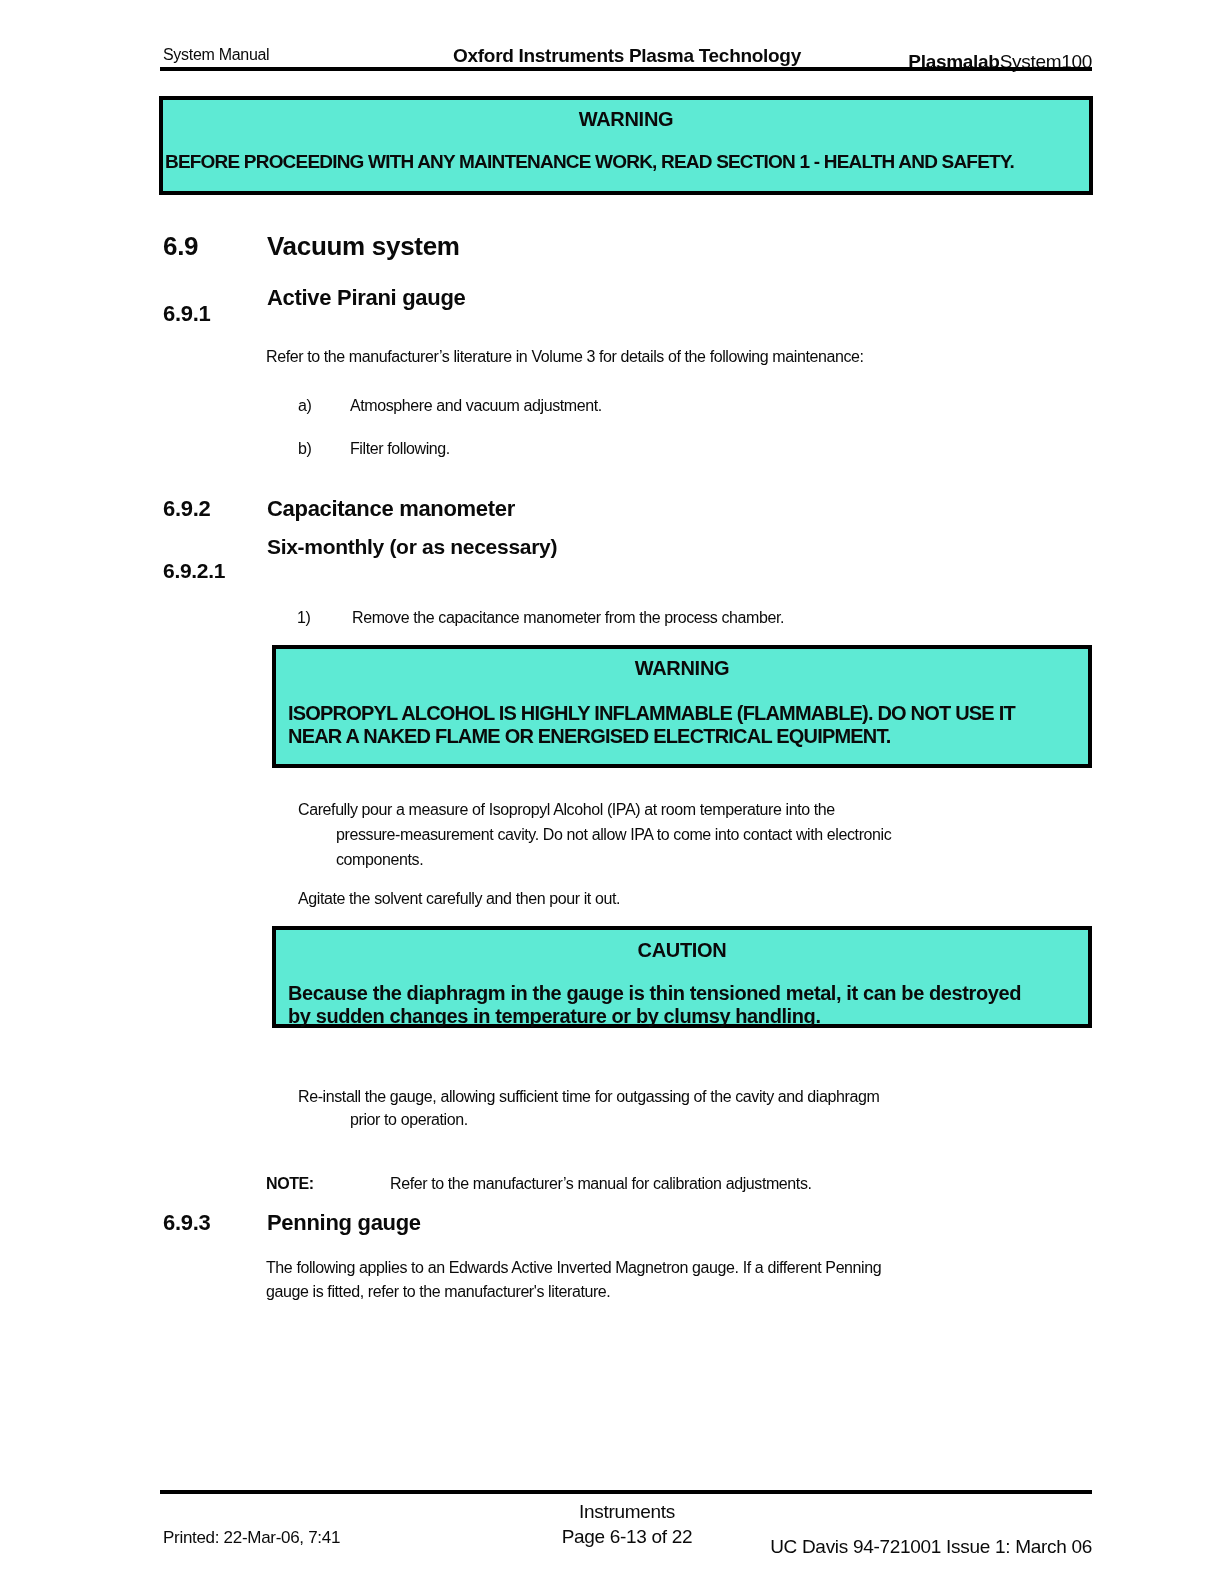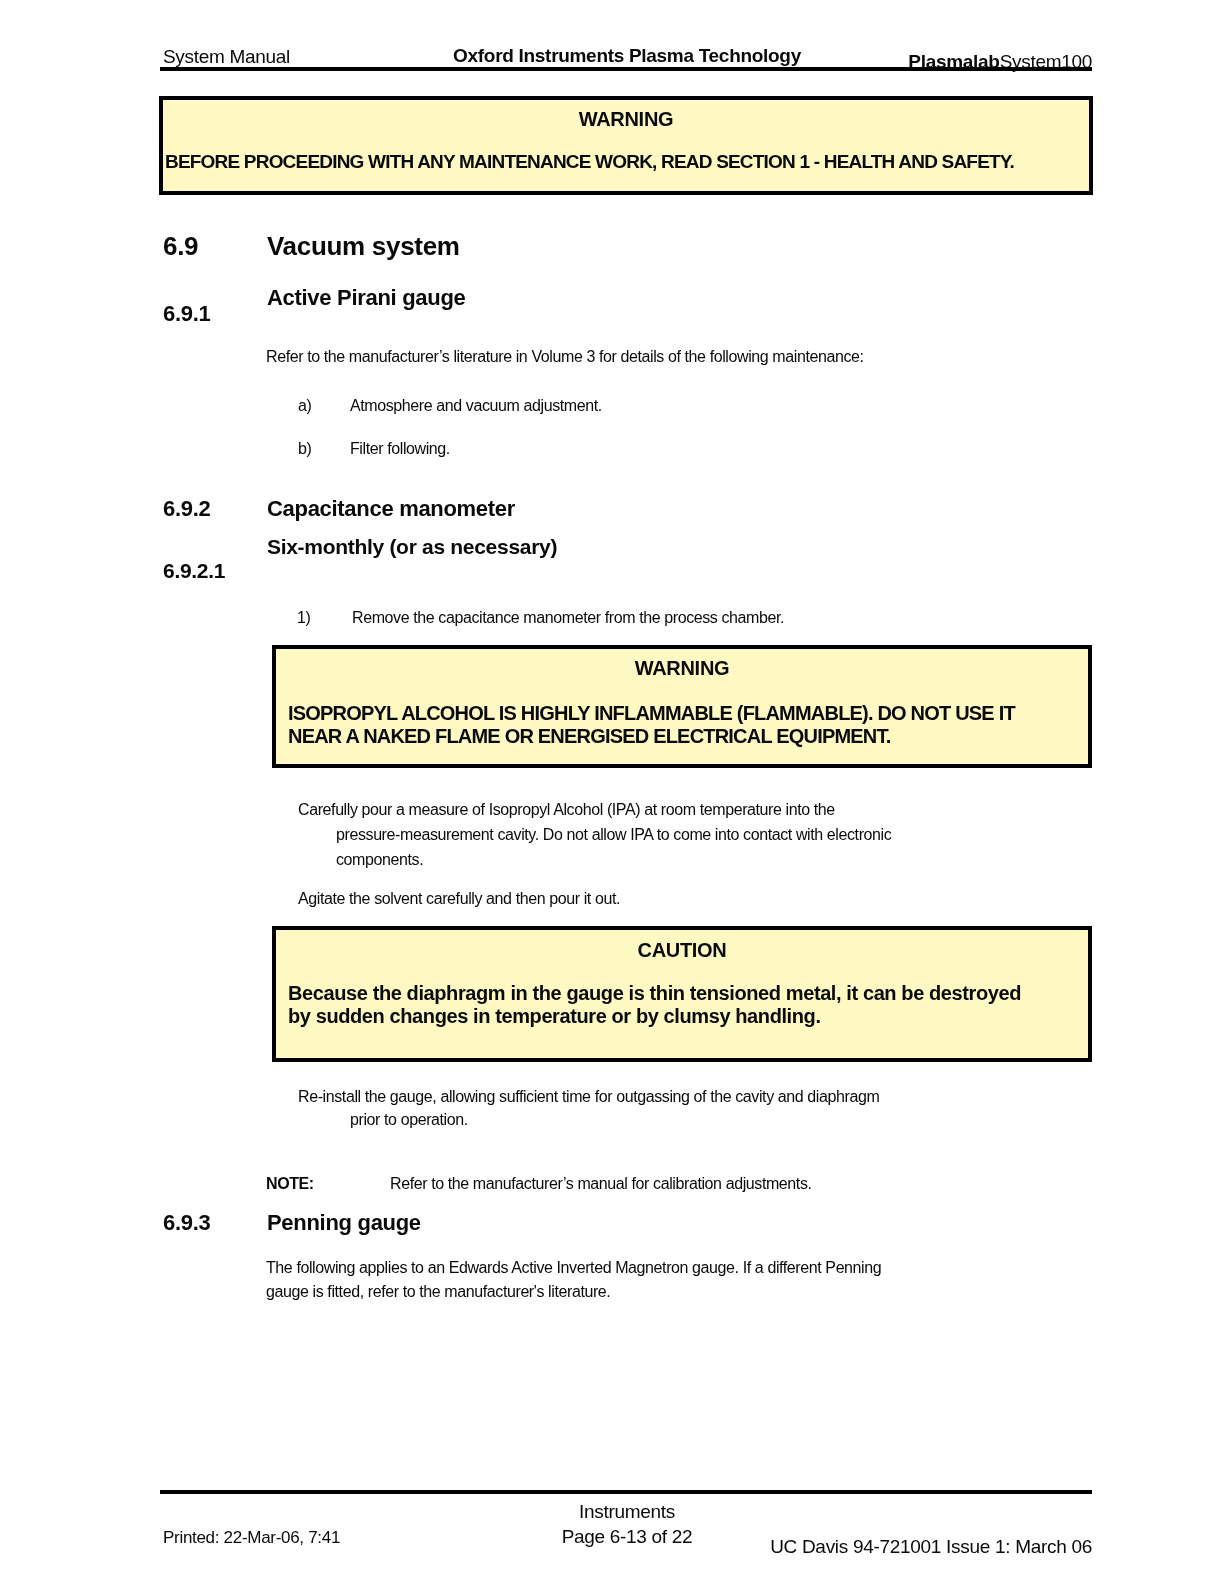--- a/index.html
+++ b/index.html
@@ -11,23 +11,23 @@
     color:#0a0a0a;
     overflow:hidden;
     margin:0 auto;
   }
   .abs{position:absolute;white-space:nowrap;}
   .body-t{font-size:16px;letter-spacing:-0.4px;line-height:25px;}
   .bold{font-weight:bold;}
   .h1{font-size:26px;font-weight:bold;letter-spacing:-0.3px;}
   .h2{font-size:22px;font-weight:bold;letter-spacing:-0.3px;}
   .h3{font-size:21px;font-weight:bold;letter-spacing:-0.3px;}
-  .hdr{font-size:19px;letter-spacing:-0.3px;}
+  .hdr{font-size:16px;letter-spacing:-0.3px;}
   .rule{position:absolute;background:#000;}
-  .wbox{position:absolute;border:4px solid #000;box-sizing:border-box;background:#fef9c3;}
+  .wbox{position:absolute;border:4px solid #000;box-sizing:border-box;background:#5eead4;}
   .box-title{position:absolute;width:100%;text-align:center;font-weight:bold;font-size:20px;letter-spacing:-0.3px;}
   .box-body{position:absolute;font-weight:bold;white-space:nowrap;}
   .caps-body{font-size:19px;letter-spacing:-0.8px;line-height:23px;}
   .caps-body2{font-size:20px;letter-spacing:-0.8px;line-height:23px;}
   .caution-body{font-size:20px;letter-spacing:-0.4px;line-height:23px;}
   .ftr{font-size:19px;letter-spacing:-0.3px;}
   .ftr-sm{font-size:17px;letter-spacing:-0.3px;}
   .ctr{text-align:center;}
   .rgt{text-align:right;}
 </style>
@@ -71,21 +71,21 @@
     <div class="box-body caps-body2" style="left:12px;top:53px;">ISOPROPYL ALCOHOL IS HIGHLY INFLAMMABLE (FLAMMABLE). DO NOT USE IT</div>
     <div class="box-body caps-body2" style="left:12px;top:76px;">NEAR A NAKED FLAME OR ENERGISED ELECTRICAL EQUIPMENT.</div>
   </div>
 
   <div class="abs body-t" style="left:298px;top:797px;">Carefully pour a measure of Isopropyl Alcohol (IPA) at room temperature into the</div>
   <div class="abs body-t" style="left:336px;top:822px;">pressure-measurement cavity. Do not allow IPA to come into contact with electronic</div>
   <div class="abs body-t" style="left:336px;top:847px;">components.</div>
 
   <div class="abs body-t" style="left:298px;top:886px;">Agitate the solvent carefully and then pour it out.</div>
 
-  <div class="wbox" style="left:272px;top:926px;width:820px;height:136px;">
+  <div class="wbox" style="left:272px;top:926px;width:820px;height:102px;">
     <div class="box-title" style="top:9px;">CAUTION</div>
     <div class="box-body caution-body" style="left:12px;top:52px;">Because the diaphragm in the gauge is thin tensioned metal, it can be destroyed</div>
     <div class="box-body caution-body" style="left:12px;top:75px;">by sudden changes in temperature or by clumsy handling.</div>
   </div>
 
   <div class="abs body-t" style="left:298px;top:1084px;">Re-install the gauge, allowing sufficient time for outgassing of the cavity and diaphragm</div>
   <div class="abs body-t" style="left:350px;top:1107px;">prior to operation.</div>
 
   <div class="abs body-t bold" style="left:266px;top:1171px;">NOTE:</div>
   <div class="abs body-t" style="left:390px;top:1171px;">Refer to the manufacturer’s manual for calibration adjustments.</div>

